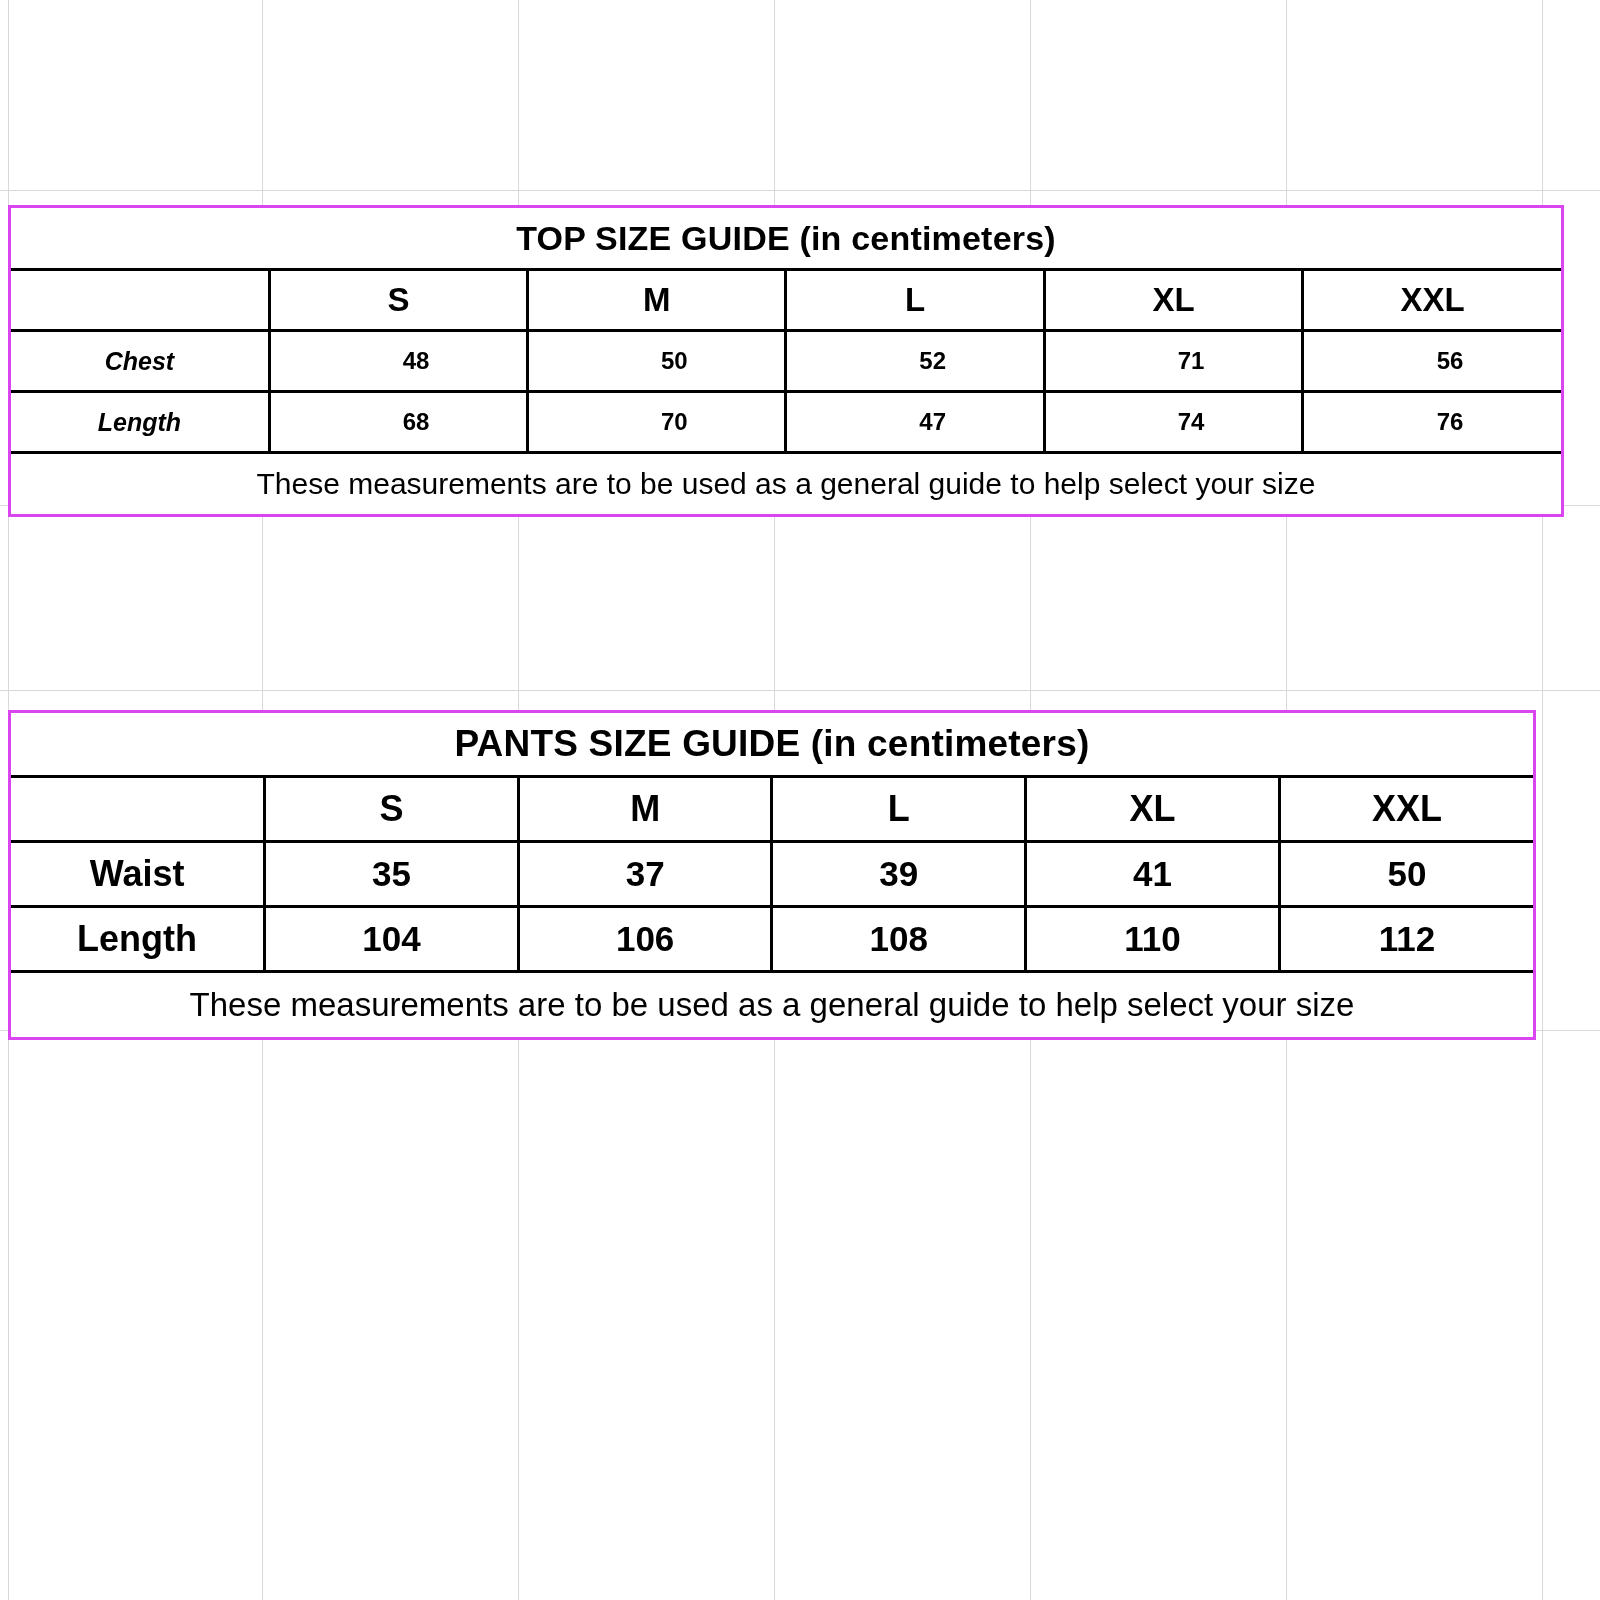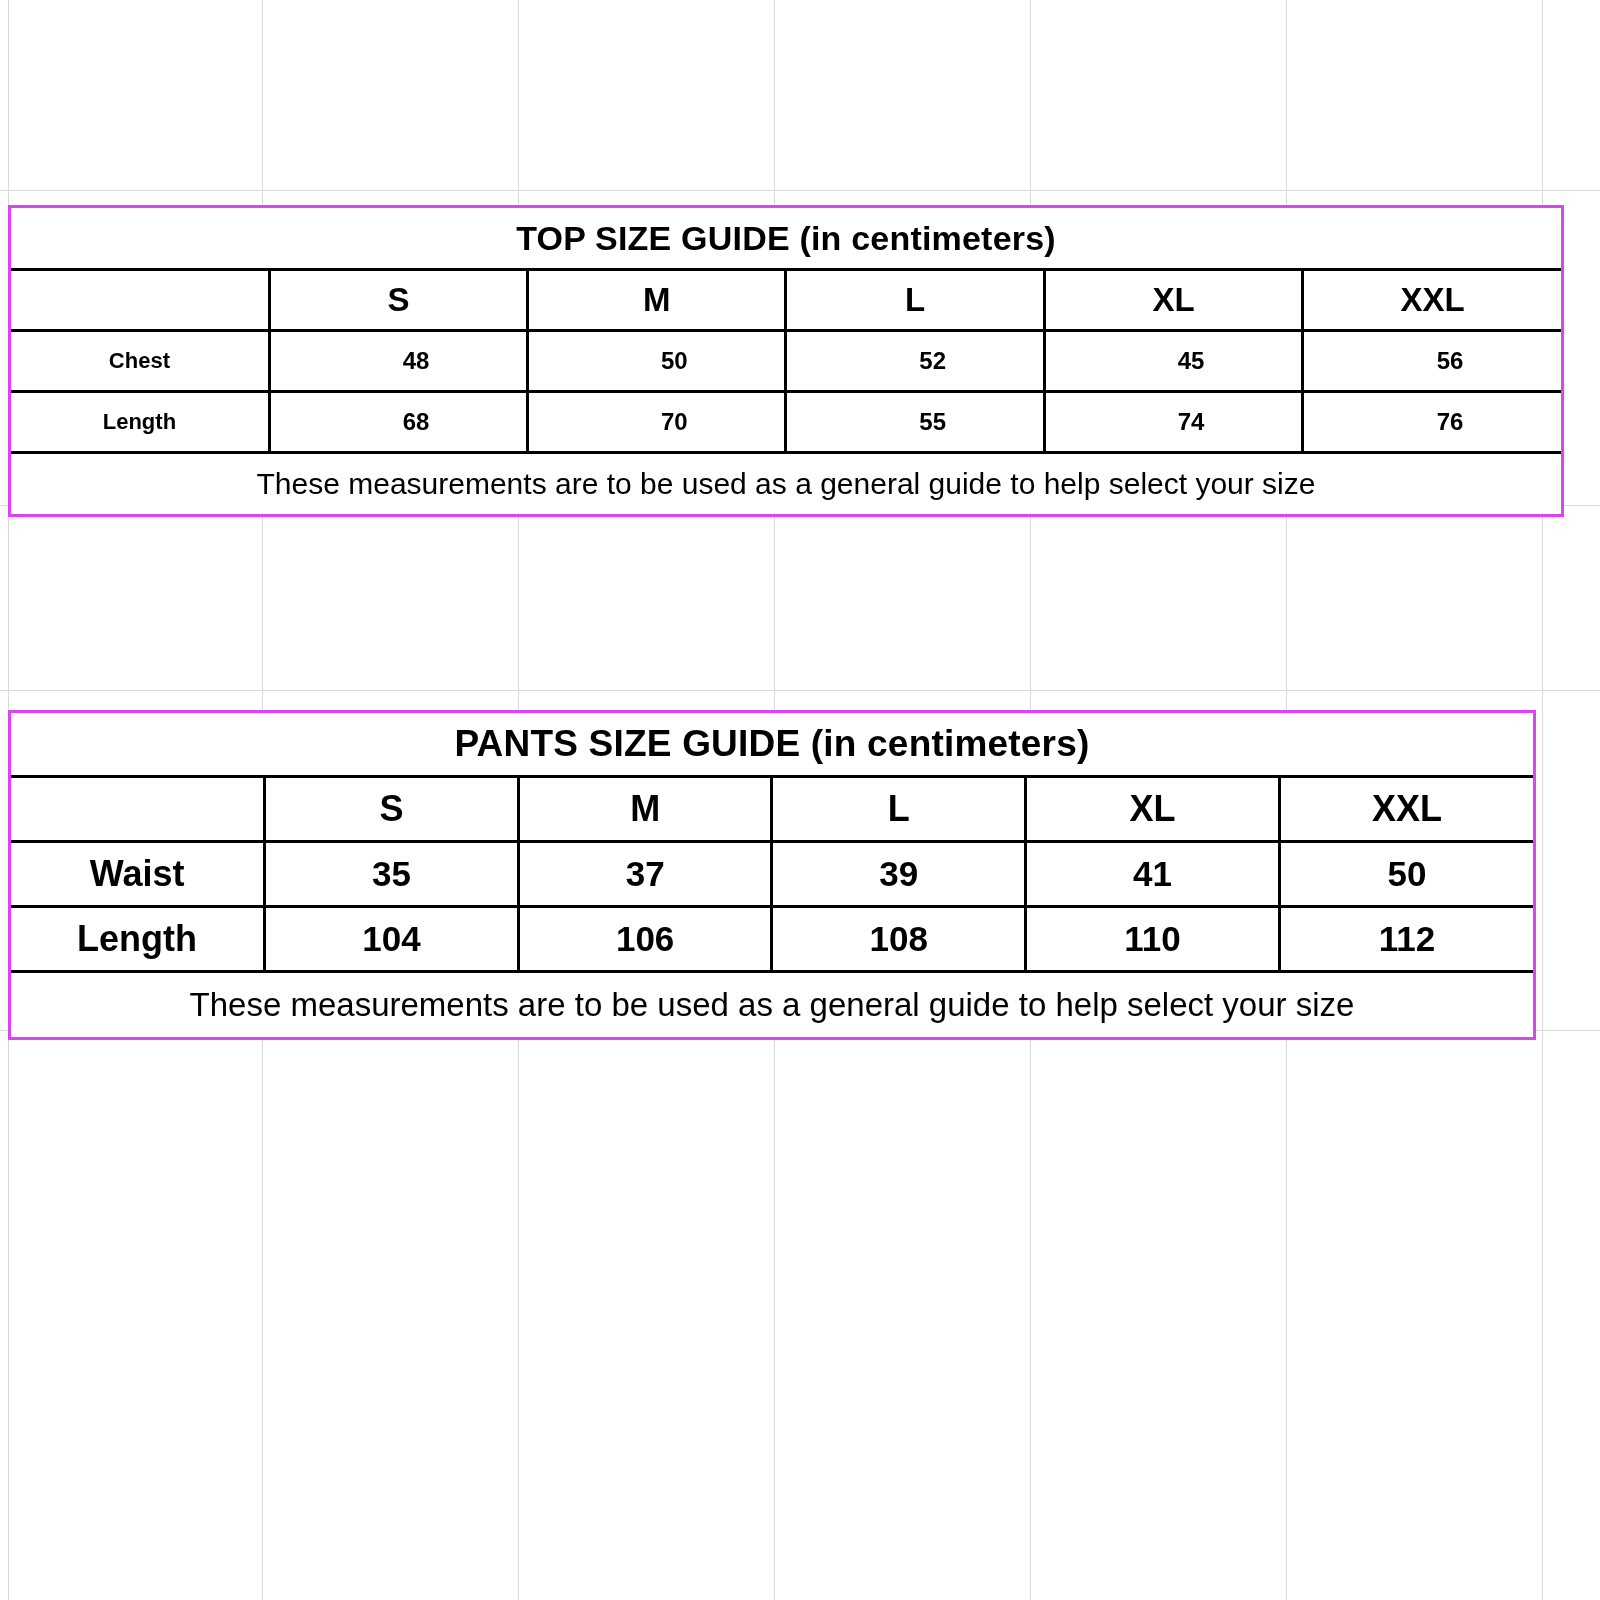--- a/index.html
+++ b/index.html
@@ -75,21 +75,21 @@
     font-weight: bold;
   }
   .note-cell {
     font-weight: normal;
   }
 
   
   #top-table-wrap { left: 8px; top: 205px; width: 1556px; }
   #top-table-wrap .title-cell { font-size: 34px; height: 60px; }
   #top-table-wrap .head-cell  { font-size: 33px; height: 58px; }
-  #top-table-wrap .label-cell { font-size: 22px; height: 58px; }
+  #top-table-wrap .label-cell { font-size: 25px; height: 58px; font-style: italic; }
   #top-table-wrap .val-cell   { font-size: 24px; height: 58px; padding-left: 35px; }
   #top-table-wrap .note-cell  { font-size: 30px; height: 60px; }
 
   
   #pants-table-wrap { left: 8px; top: 710px; width: 1528px; }
   #pants-table-wrap .title-cell { font-size: 37px; height: 62px; }
   #pants-table-wrap .head-cell  { font-size: 36px; height: 60px; }
   #pants-table-wrap .label-cell { font-size: 36px; height: 62px; }
   #pants-table-wrap .val-cell   { font-size: 35px; height: 62px; }
   #pants-table-wrap .note-cell  { font-size: 33px; height: 64px; }
@@ -123,28 +123,28 @@
       <td class="head-cell" style="width:241px;">M</td>
       <td class="head-cell" style="width:237px;">L</td>
       <td class="head-cell" style="width:241px;">XL</td>
       <td class="head-cell" style="width:251px;">XXL</td>
     </tr>
     <tr>
       <td class="label-cell">Chest</td>
       <td class="val-cell">48</td>
       <td class="val-cell">50</td>
       <td class="val-cell">52</td>
-      <td class="val-cell">45</td>
+      <td class="val-cell">71</td>
       <td class="val-cell">56</td>
     </tr>
     <tr>
       <td class="label-cell">Length</td>
       <td class="val-cell">68</td>
       <td class="val-cell">70</td>
-      <td class="val-cell">55</td>
+      <td class="val-cell">47</td>
       <td class="val-cell">74</td>
       <td class="val-cell">76</td>
     </tr>
     <tr>
       <td class="note-cell" colspan="6">These measurements are to be used as a general guide to help select your size</td>
     </tr>
   </tbody>
     </table>
 </div>
 

